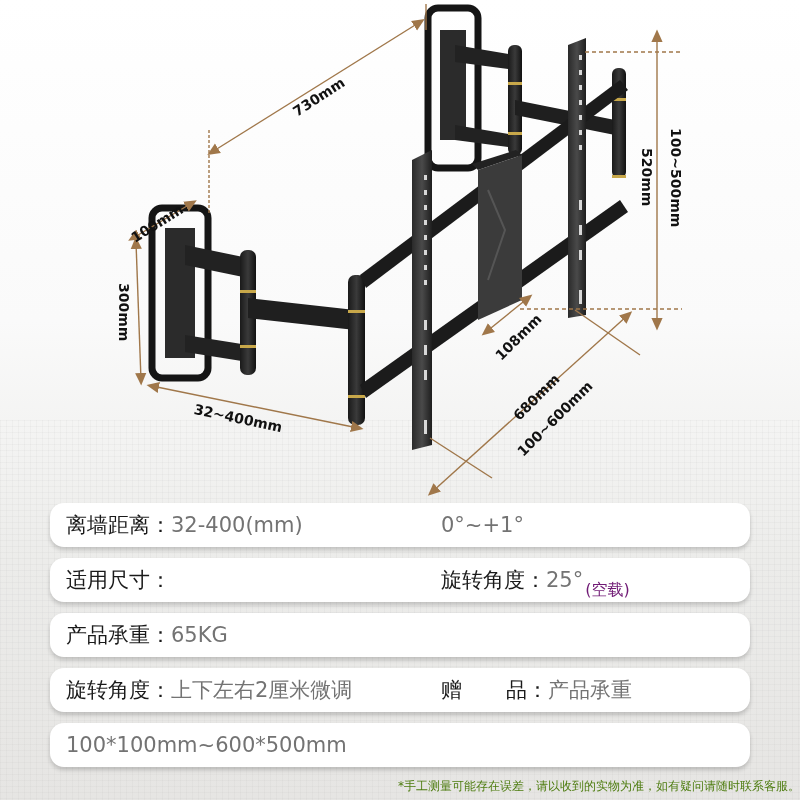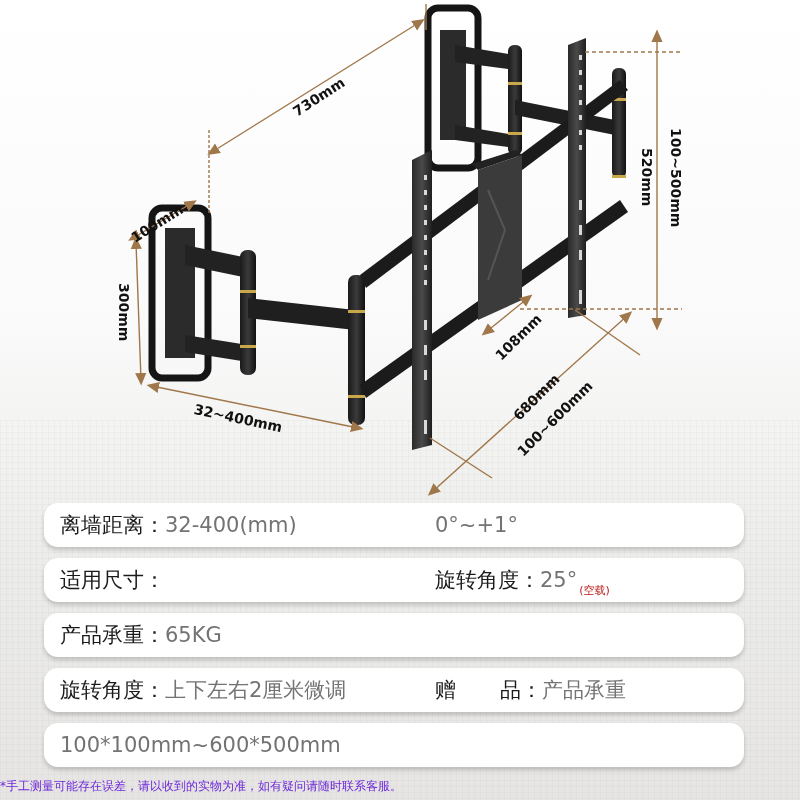--- a/index.html
+++ b/index.html
@@ -24,41 +24,41 @@
   .dim-label {
     position: absolute;
     font-family: "DejaVu Sans", sans-serif;
     font-weight: bold;
     font-size: 14px;
     color: #111;
     white-space: nowrap;
     transform-origin: 0 0;
   }
   .specs {
-    position: absolute; left: 44px; top: 503px; width: 700px;
+    position: absolute; left: 50px; top: 503px; width: 700px;
   }
   .spec-card {
     height: 44px;
     background: #ffffff;
     border-radius: 14px;
     box-shadow: 0 3px 4px rgba(0,0,0,0.18);
     margin-bottom: 11px;
     display: flex; align-items: center;
     padding-left: 16px;
     font-size: 21px;
   }
   .spec-cell { display: flex; align-items: center; white-space: nowrap; }
   .spec-cell.left { width: 375px; }
   .spec-label { color: #1a1a1a; }
   .spec-value { color: #737373; }
-  .spec-suffix { color: #b91c1c; font-size: 11px; margin-left: 2px; margin-top: 20px; }
+  .spec-suffix { color: #701a75; font-size: 16px; margin-left: 2px; margin-top: 20px; }
   .gift-gap { display: inline-block; width: 44px; }
   .note {
     position: absolute; left: 0; width: 800px; top: 778px;
-    text-align: left; font-size: 12px; color: #6d28d9;
+    text-align: right; font-size: 12px; color: #4d7c0f;
   }
 </style>
 </head>
 <body>
 
 <div class="grid-overlay"></div>
 
 <div class="diagram">
   <svg width="800" height="500" viewBox="0 0 800 500">
     <defs>

